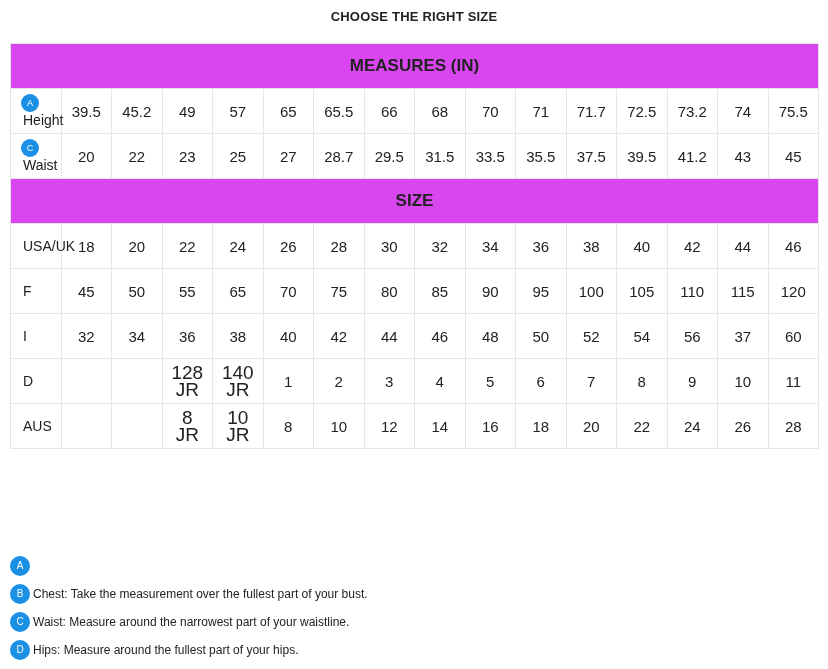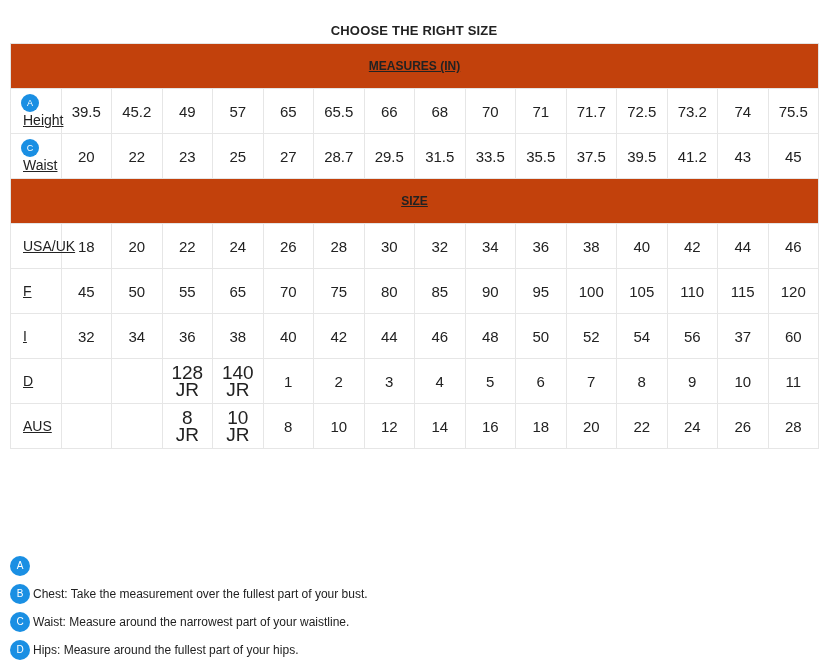--- a/index.html
+++ b/index.html
@@ -1,22 +1,22 @@
 <!DOCTYPE html>
 <html><head>
 <meta charset="utf-8">
 <style>
   html, body { margin:0; padding:0; background:#ffffff; }
   body { width:828px; height:669px; overflow:hidden; font-family:"Liberation Sans", sans-serif; color:#222; }
-  .title { text-align:center; font-weight:bold; font-size:13px; letter-spacing:0.2px; height:33px; line-height:33px; padding-top:14px; }
+  .title { text-align:center; font-weight:bold; font-size:13px; letter-spacing:0.2px; height:33px; line-height:33px; padding-top:0; }
   table { position:absolute; left:10px; top:43px; border-collapse:collapse; table-layout:fixed; width:809px; }
   td { border:1px solid #e6e6e6; text-align:center; font-size:15px; color:#222; height:44px; padding:0; }
-  td.label { text-align:left; padding-left:12px; width:72px; font-size:14px;text-decoration:underline; }
+  td.label { text-align:left; padding-left:12px; width:72px; font-size:14px; }
   td.val { width:47px; }
-  tr.section td { background:#c2410c; font-weight:bold; font-size:12px; height:44px; border-color:#e4e4e4;text-decoration:underline; }
+  tr.section td { background:#d946ef; font-weight:bold; font-size:17px; height:44px; border-color:#e4e4e4; }
   td.two { line-height:17px; font-size:19px; }
   .badge { display:inline-block; width:18px; height:18px; border-radius:50%; background:#1a8fe3; color:#fff; font-size:9px; text-align:center; line-height:18px; vertical-align:middle; margin-right:5px; margin-left:-2px; }
   .notes { position:absolute; left:10px; top:552px; }
   .note { height:28px; display:flex; align-items:center; font-size:12px; color:#222; }
   .note .badge { margin-left:0; margin-right:3px; width:20px; height:20px; line-height:20px; font-size:10px; }
 </style>
 </head>
 <body>
 
 <div class="title">CHOOSE THE RIGHT SIZE</div>

